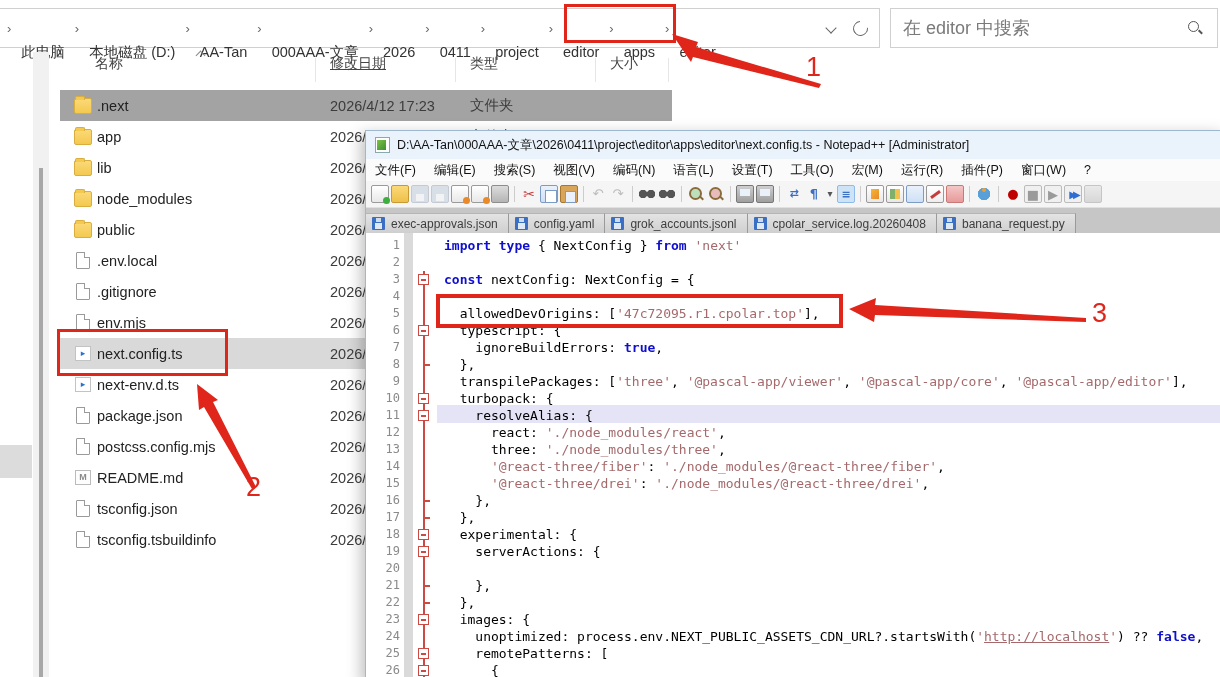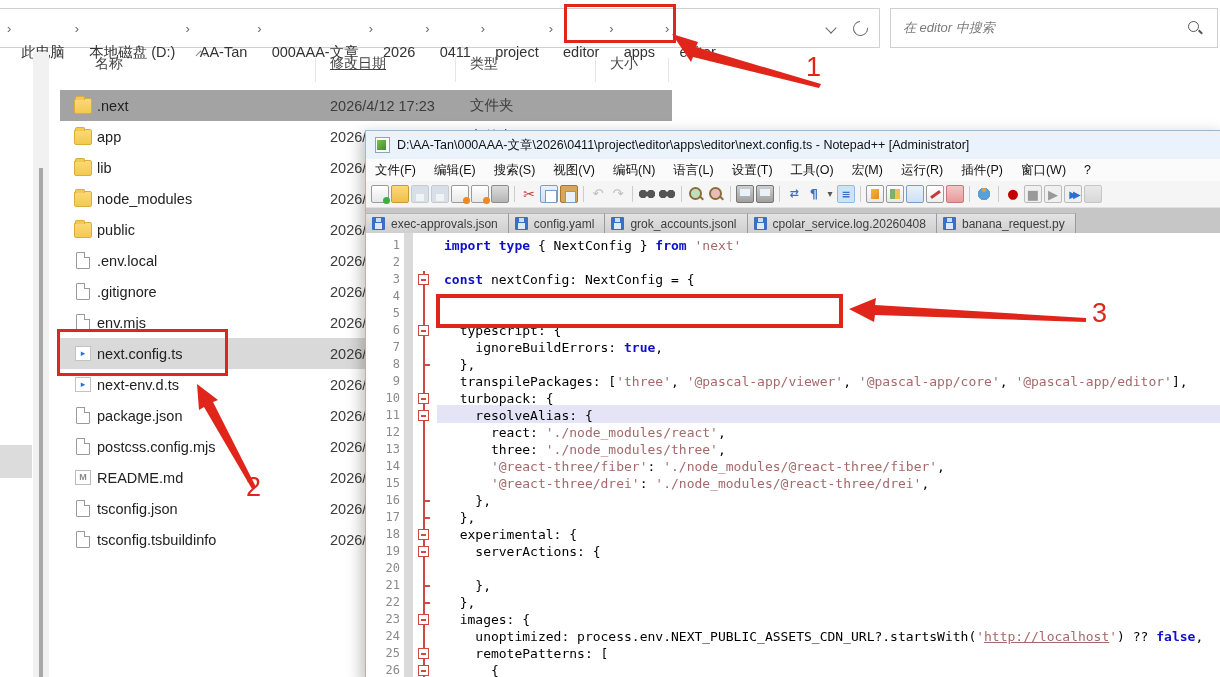--- a/index.html
+++ b/index.html
@@ -5,21 +5,21 @@
   * { margin:0; padding:0; box-sizing:border-box; }
   html,body { width:1220px; height:677px; overflow:hidden; background:#fff;
     font-family:"Liberation Sans","DejaVu Sans",sans-serif; }
   #stage { position:relative; width:1220px; height:677px; background:#fff; }
 
   
   .addr-box { position:absolute; left:-8px; top:8px; width:888px; height:40px;
     border:1px solid #d0d0d0; background:#fff; display:flex; align-items:center; }
   .search-box { position:absolute; left:890px; top:8px; width:328px; height:40px;
     border:1px solid #d0d0d0; background:#fff; display:flex; align-items:center; }
-  .search-ph { color:#7a7a7a; font-size:13px; padding-left:12px; flex:1;font-style:italic; }
+  .search-ph { color:#7a7a7a; font-size:18px; padding-left:12px; flex:1; }
   .mag { position:relative; width:16px; height:16px; margin-right:14px; }
   .mag::before { content:""; position:absolute; left:1px; top:1px; width:9px; height:9px;
     border:1.6px solid #555; border-radius:50%; }
   .mag::after { content:""; position:absolute; left:11px; top:11px; width:5px; height:1.8px;
     background:#555; transform:rotate(45deg); }
   .crumbs { display:flex; align-items:center; padding-left:10px; font-size:14.5px; color:#333; white-space:nowrap; }
   .crumb { padding:4px 6px; cursor:default;margin-top:48px; }
   .bc-sep { color:#666; font-size:13px; padding:0 4px; }
   .addr-ctrl { position:absolute; top:10px; width:22px; height:20px; color:#555; }
   .chev-down { left:828px; }
@@ -393,21 +393,21 @@
         </div>
       </div>
     <div class="npp-editor" id="nppeditor">
       <div class="gut-band"></div>
       <div class="selband"></div>
     <div class="fold-vline" style="top: 38px; height: 408px;"></div>
         <div class="cline" style="top: 4px;"><span class="lnum">1</span><span class="ctext"><span class="kw">import</span><span class="pl"> </span><span class="kw">type</span><span class="pl"> { NextConfig } </span><span class="kw">from</span><span class="pl"> </span><span class="str">'next'</span></span></div>
         <div class="cline" style="top: 21px;"><span class="lnum">2</span><span class="ctext"></span></div>
         <div class="cline" style="top: 38px;"><span class="lnum">3</span><span class="fold-box" style="top: 3px;"></span><span class="ctext"><span class="kw">const</span><span class="pl"> nextConfig: NextConfig = {</span></span></div>
         <div class="cline" style="top: 55px;"><span class="lnum">4</span></div>
-        <div class="cline" style="top: 72px;"><span class="lnum">5</span></div>
+        <div class="cline" style="top: 72px;"><span class="lnum">5</span><span class="ctext"><span class="pl">  allowedDevOrigins: [</span><span class="str">'47c72095.r1.cpolar.top'</span><span class="pl">],</span></span></div>
         <div class="cline" style="top: 89px;"><span class="lnum">6</span><span class="fold-box" style="top: 3px;"></span><span class="ctext"><span class="pl">  typescript: {</span></span></div>
         <div class="cline" style="top: 106px;"><span class="lnum">7</span><span class="ctext"><span class="pl">    ignoreBuildErrors: </span><span class="kw">true</span><span class="pl">,</span></span></div>
         <div class="cline" style="top: 123px;"><span class="lnum">8</span><span class="fold-tick" style="top: 8px;"></span><span class="ctext"><span class="pl">  },</span></span></div>
         <div class="cline" style="top: 140px;"><span class="lnum">9</span><span class="ctext"><span class="pl">  transpilePackages: [</span><span class="str">'three'</span><span class="pl">, </span><span class="str">'@pascal-app/viewer'</span><span class="pl">, </span><span class="str">'@pascal-app/core'</span><span class="pl">, </span><span class="str">'@pascal-app/editor'</span><span class="pl">],</span></span></div>
         <div class="cline" style="top: 157px;"><span class="lnum">10</span><span class="fold-box" style="top: 3px;"></span><span class="ctext"><span class="pl">  turbopack: {</span></span></div>
         <div class="cline" style="top: 174px;"><span class="lnum">11</span><span class="fold-box" style="top: 3px;"></span><span class="ctext"><span class="pl">    resolveAlias: {</span></span></div>
         <div class="cline" style="top: 191px;"><span class="lnum">12</span><span class="ctext"><span class="pl">      react: </span><span class="str">'./node_modules/react'</span><span class="pl">,</span></span></div>
         <div class="cline" style="top: 208px;"><span class="lnum">13</span><span class="ctext"><span class="pl">      three: </span><span class="str">'./node_modules/three'</span><span class="pl">,</span></span></div>
         <div class="cline" style="top: 225px;"><span class="lnum">14</span><span class="ctext"><span class="pl">      </span><span class="str">'@react-three/fiber'</span><span class="pl">: </span><span class="str">'./node_modules/@react-three/fiber'</span><span class="pl">,</span></span></div>
         <div class="cline" style="top: 242px;"><span class="lnum">15</span><span class="ctext"><span class="pl">      </span><span class="str">'@react-three/drei'</span><span class="pl">: </span><span class="str">'./node_modules/@react-three/drei'</span><span class="pl">,</span></span></div>

